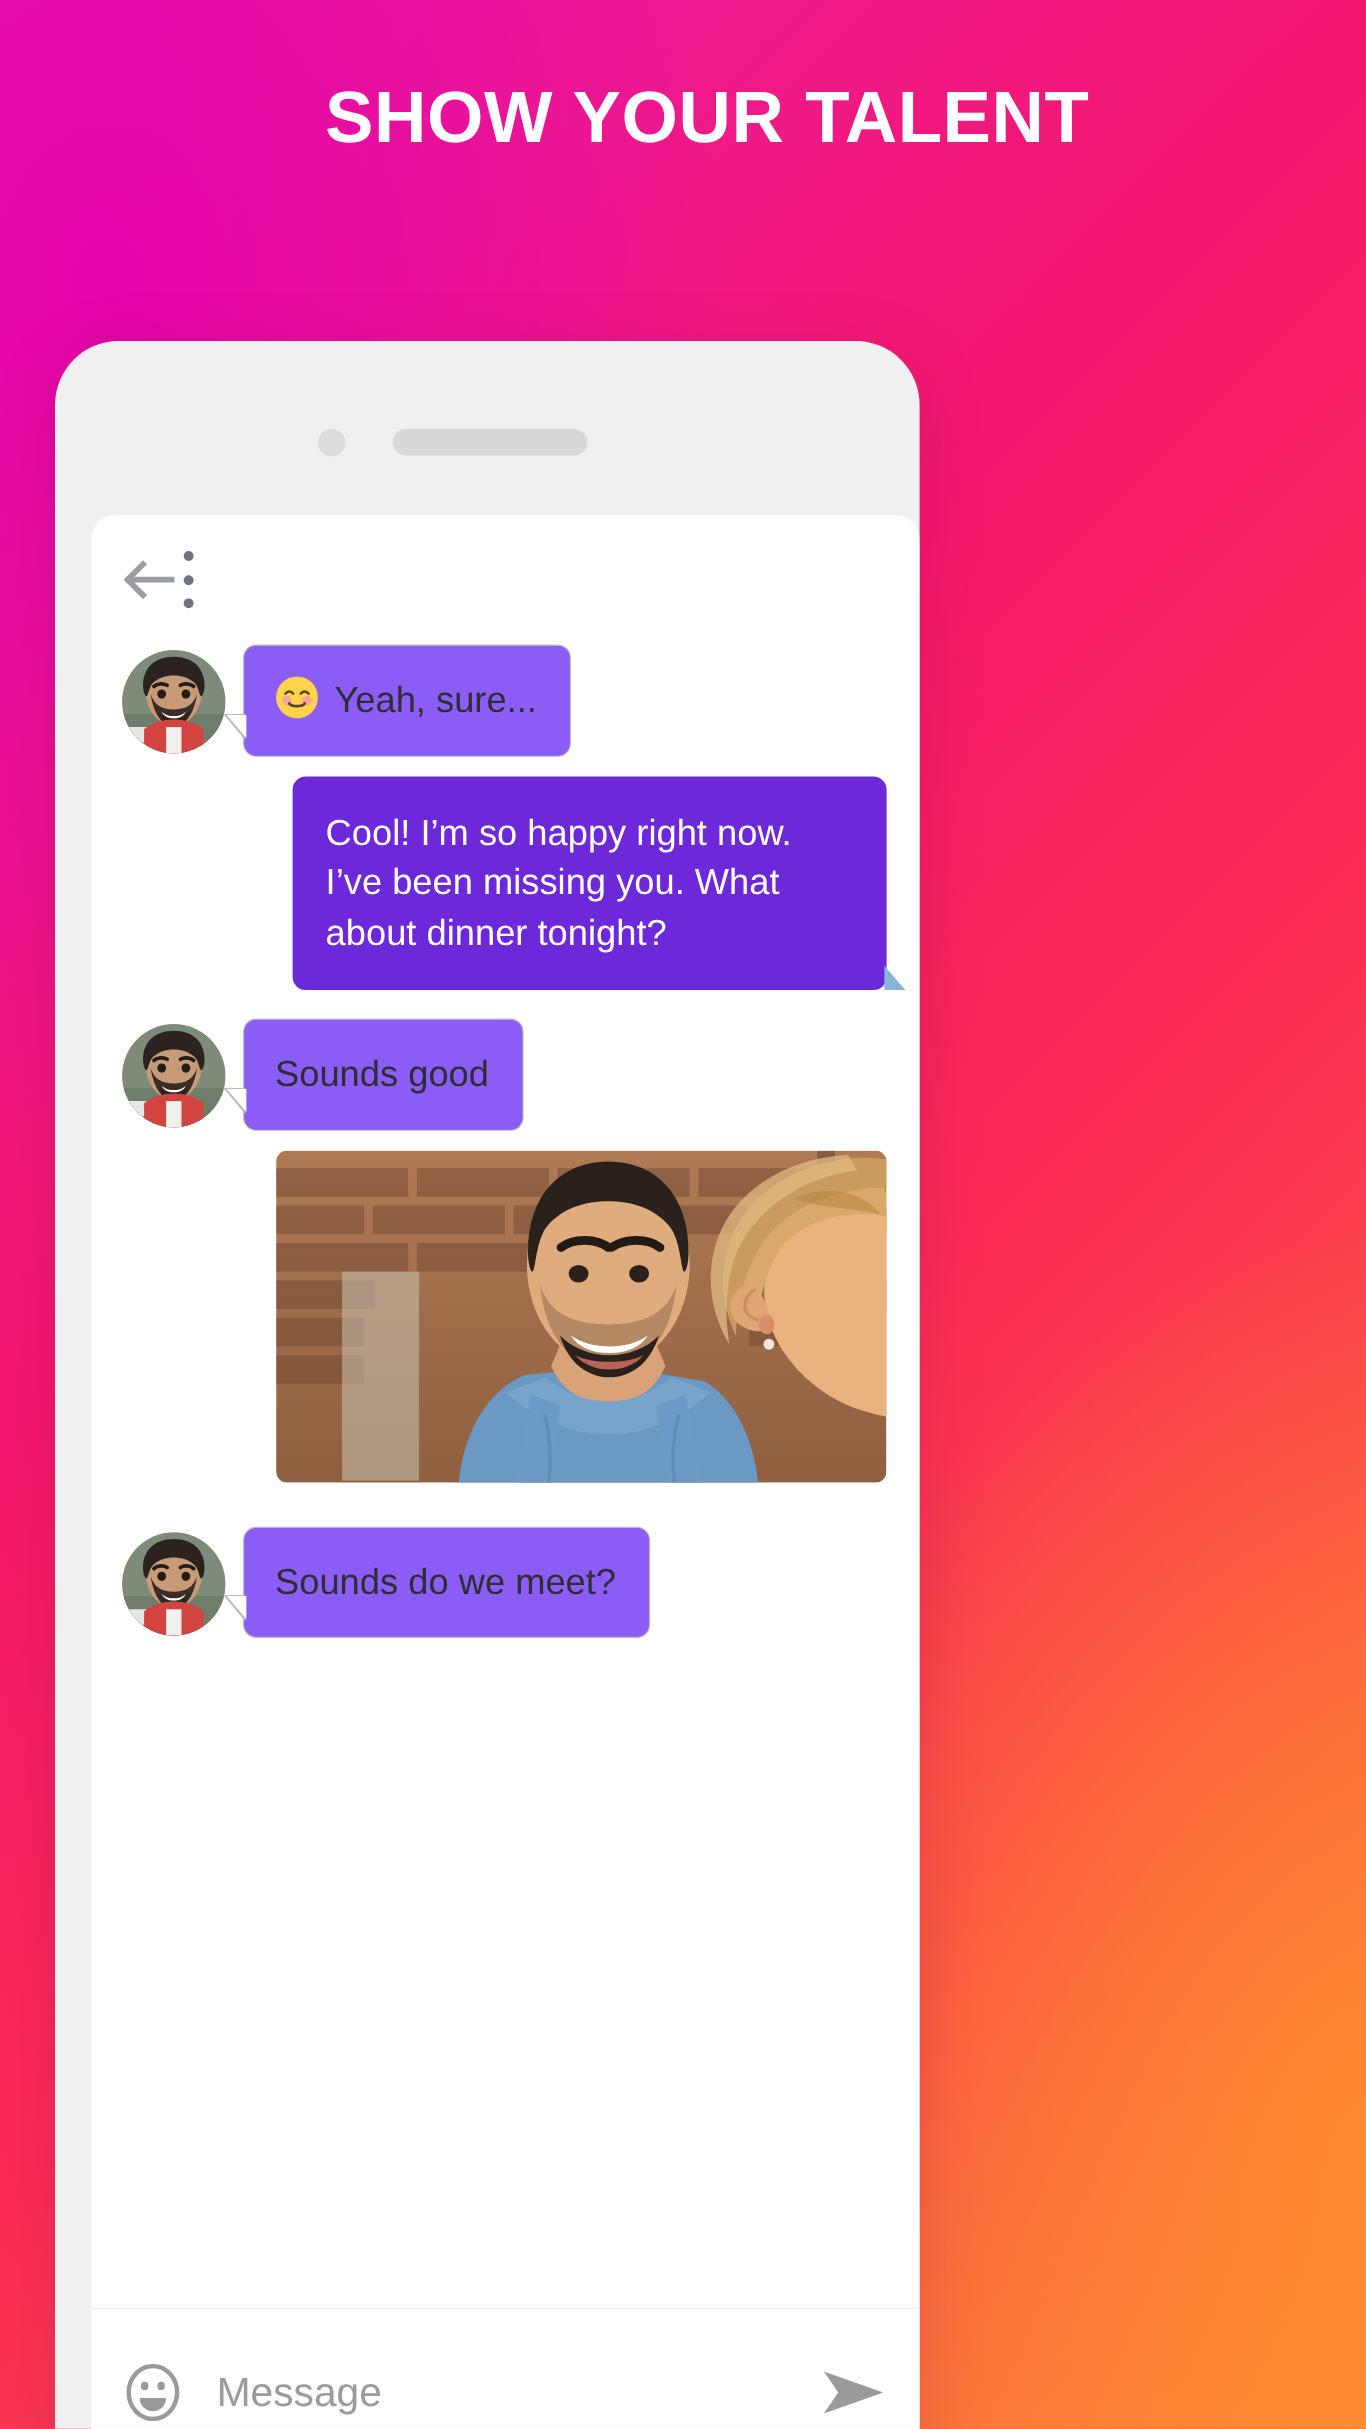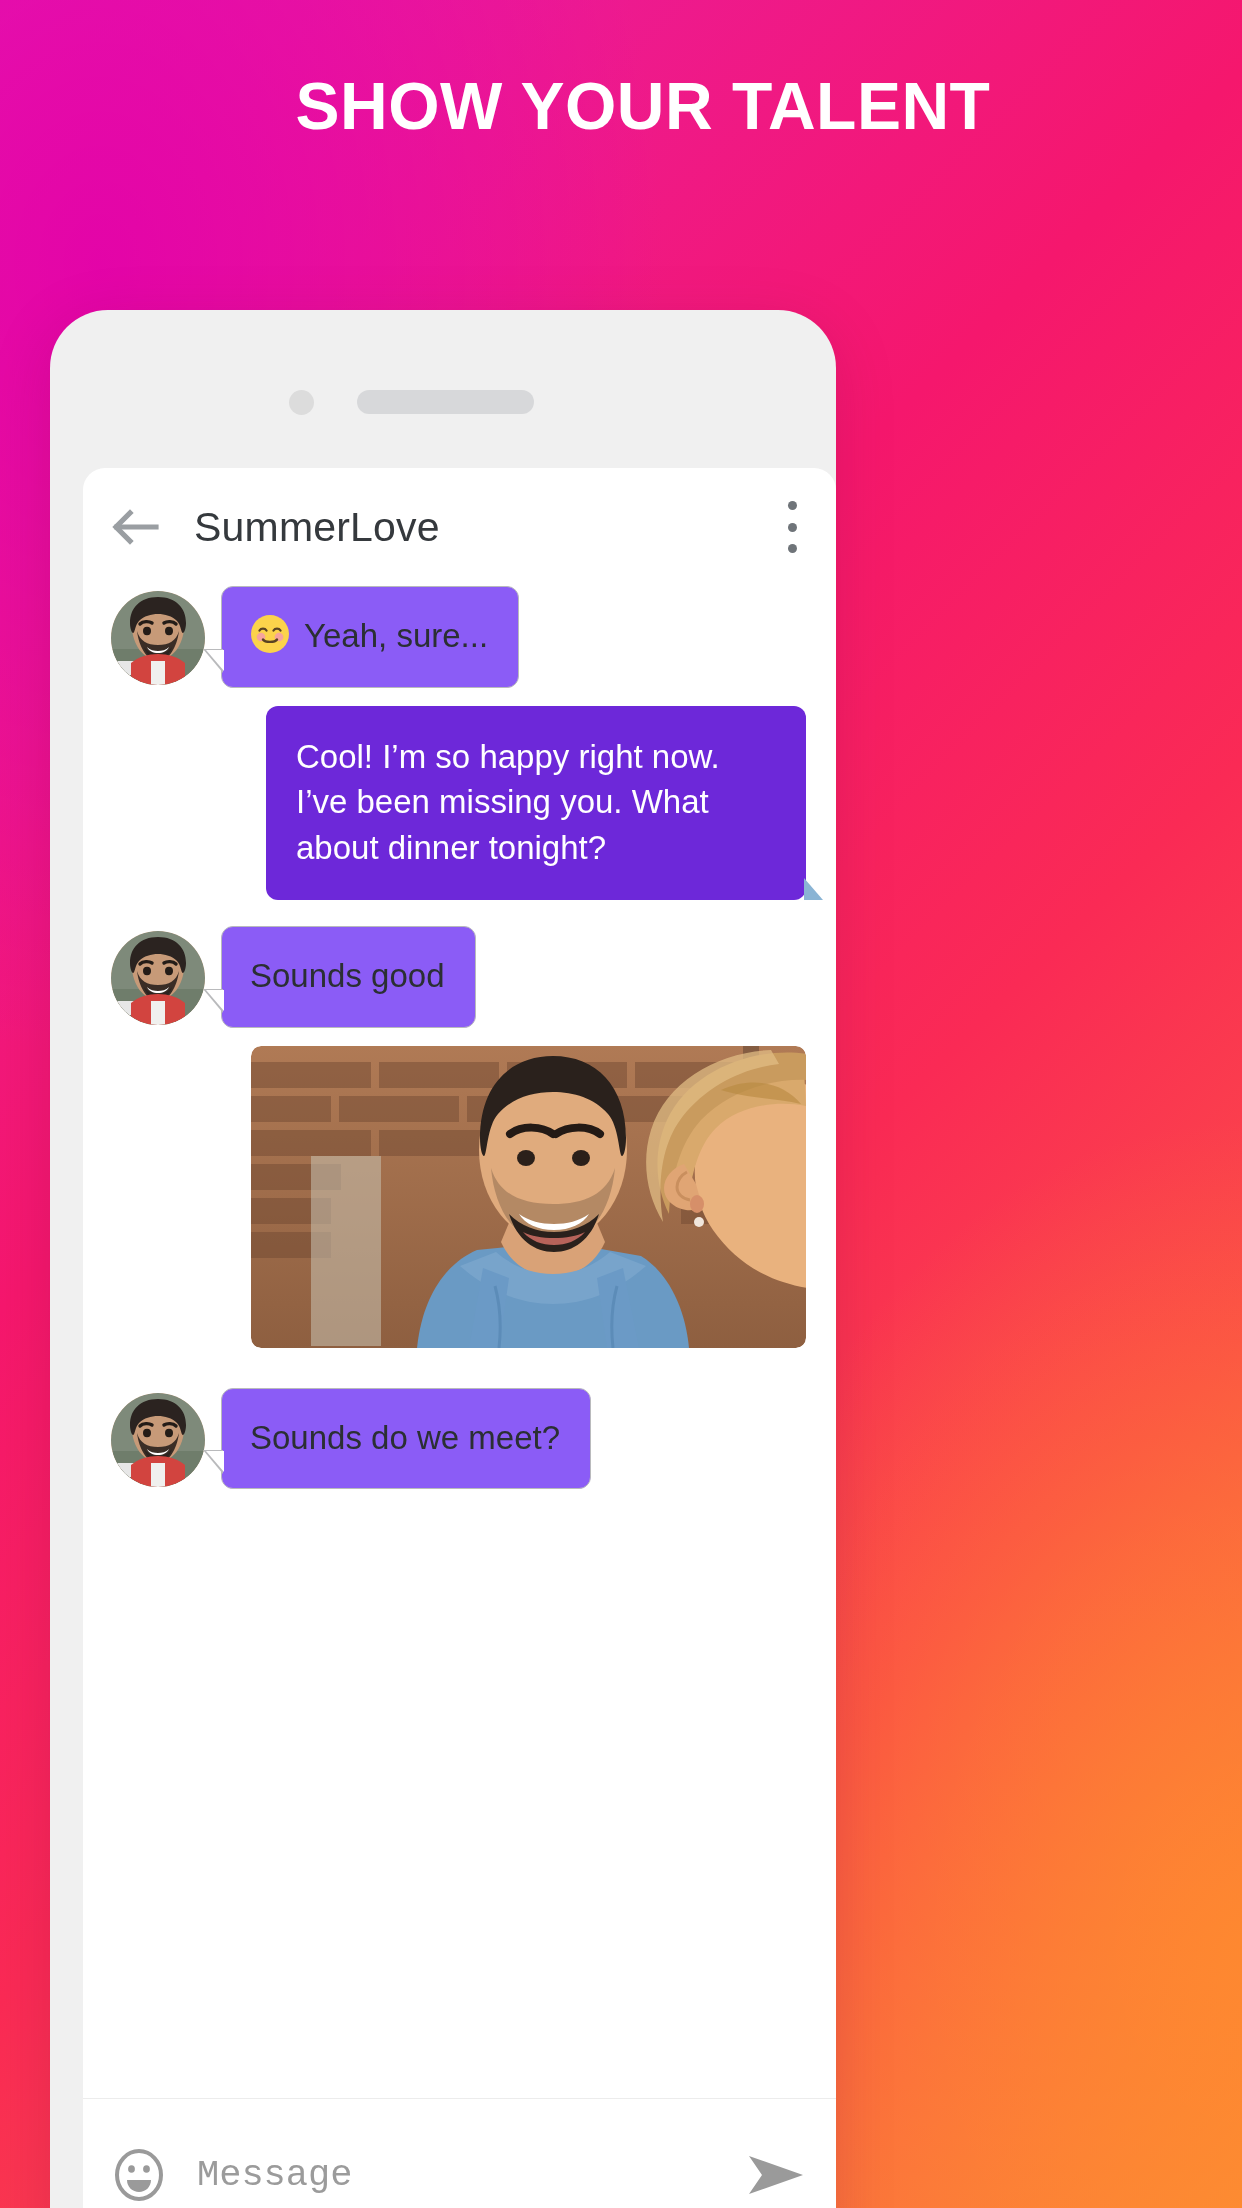--- a/index.html
+++ b/index.html
@@ -233,21 +233,21 @@
     background: #fff;
   }
   #emoji-button { width: 56px; height: 56px; flex: none; }
   #message-input {
     flex: 1;
     margin-left: 30px;
     border: none;
     outline: none;
     font-size: 37px;
     color: #9b9b9b;
-    font-family: Liberation Mono, monospace;
+    font-family: Liberation Sans, sans-serif;
     background: transparent;
   }
   #message-input::placeholder { color: #9b9b9b; opacity: 1; }
   #send-button { width: 60px; height: 48px; flex: none; margin-left: 14px; }
 </style>
 </head>
 <body>
 
 <div id="bg"></div>
 
@@ -262,21 +262,20 @@
 
   <div id="screen">
 
     <div id="app-bar">
       <span id="back-arrow">
         <svg viewBox="0 0 56 56" fill="none" xmlns="http://www.w3.org/2000/svg">
           <path d="M48 28H9" stroke="#9a9ea2" stroke-width="5.2" stroke-linecap="square"></path>
           <path d="M22 14 8 28l14 14" stroke="#9a9ea2" stroke-width="5.2" stroke-linecap="square" stroke-linejoin="miter" fill="none"></path>
         </svg>
       </span>
-      <span id="chat-title">SummerLove</span>
       <span id="overflow-menu">
         <i></i>
         <i></i>
         <i></i>
       </span>
     </div>
 
     <div id="messages">
 
       <div class="row in">

